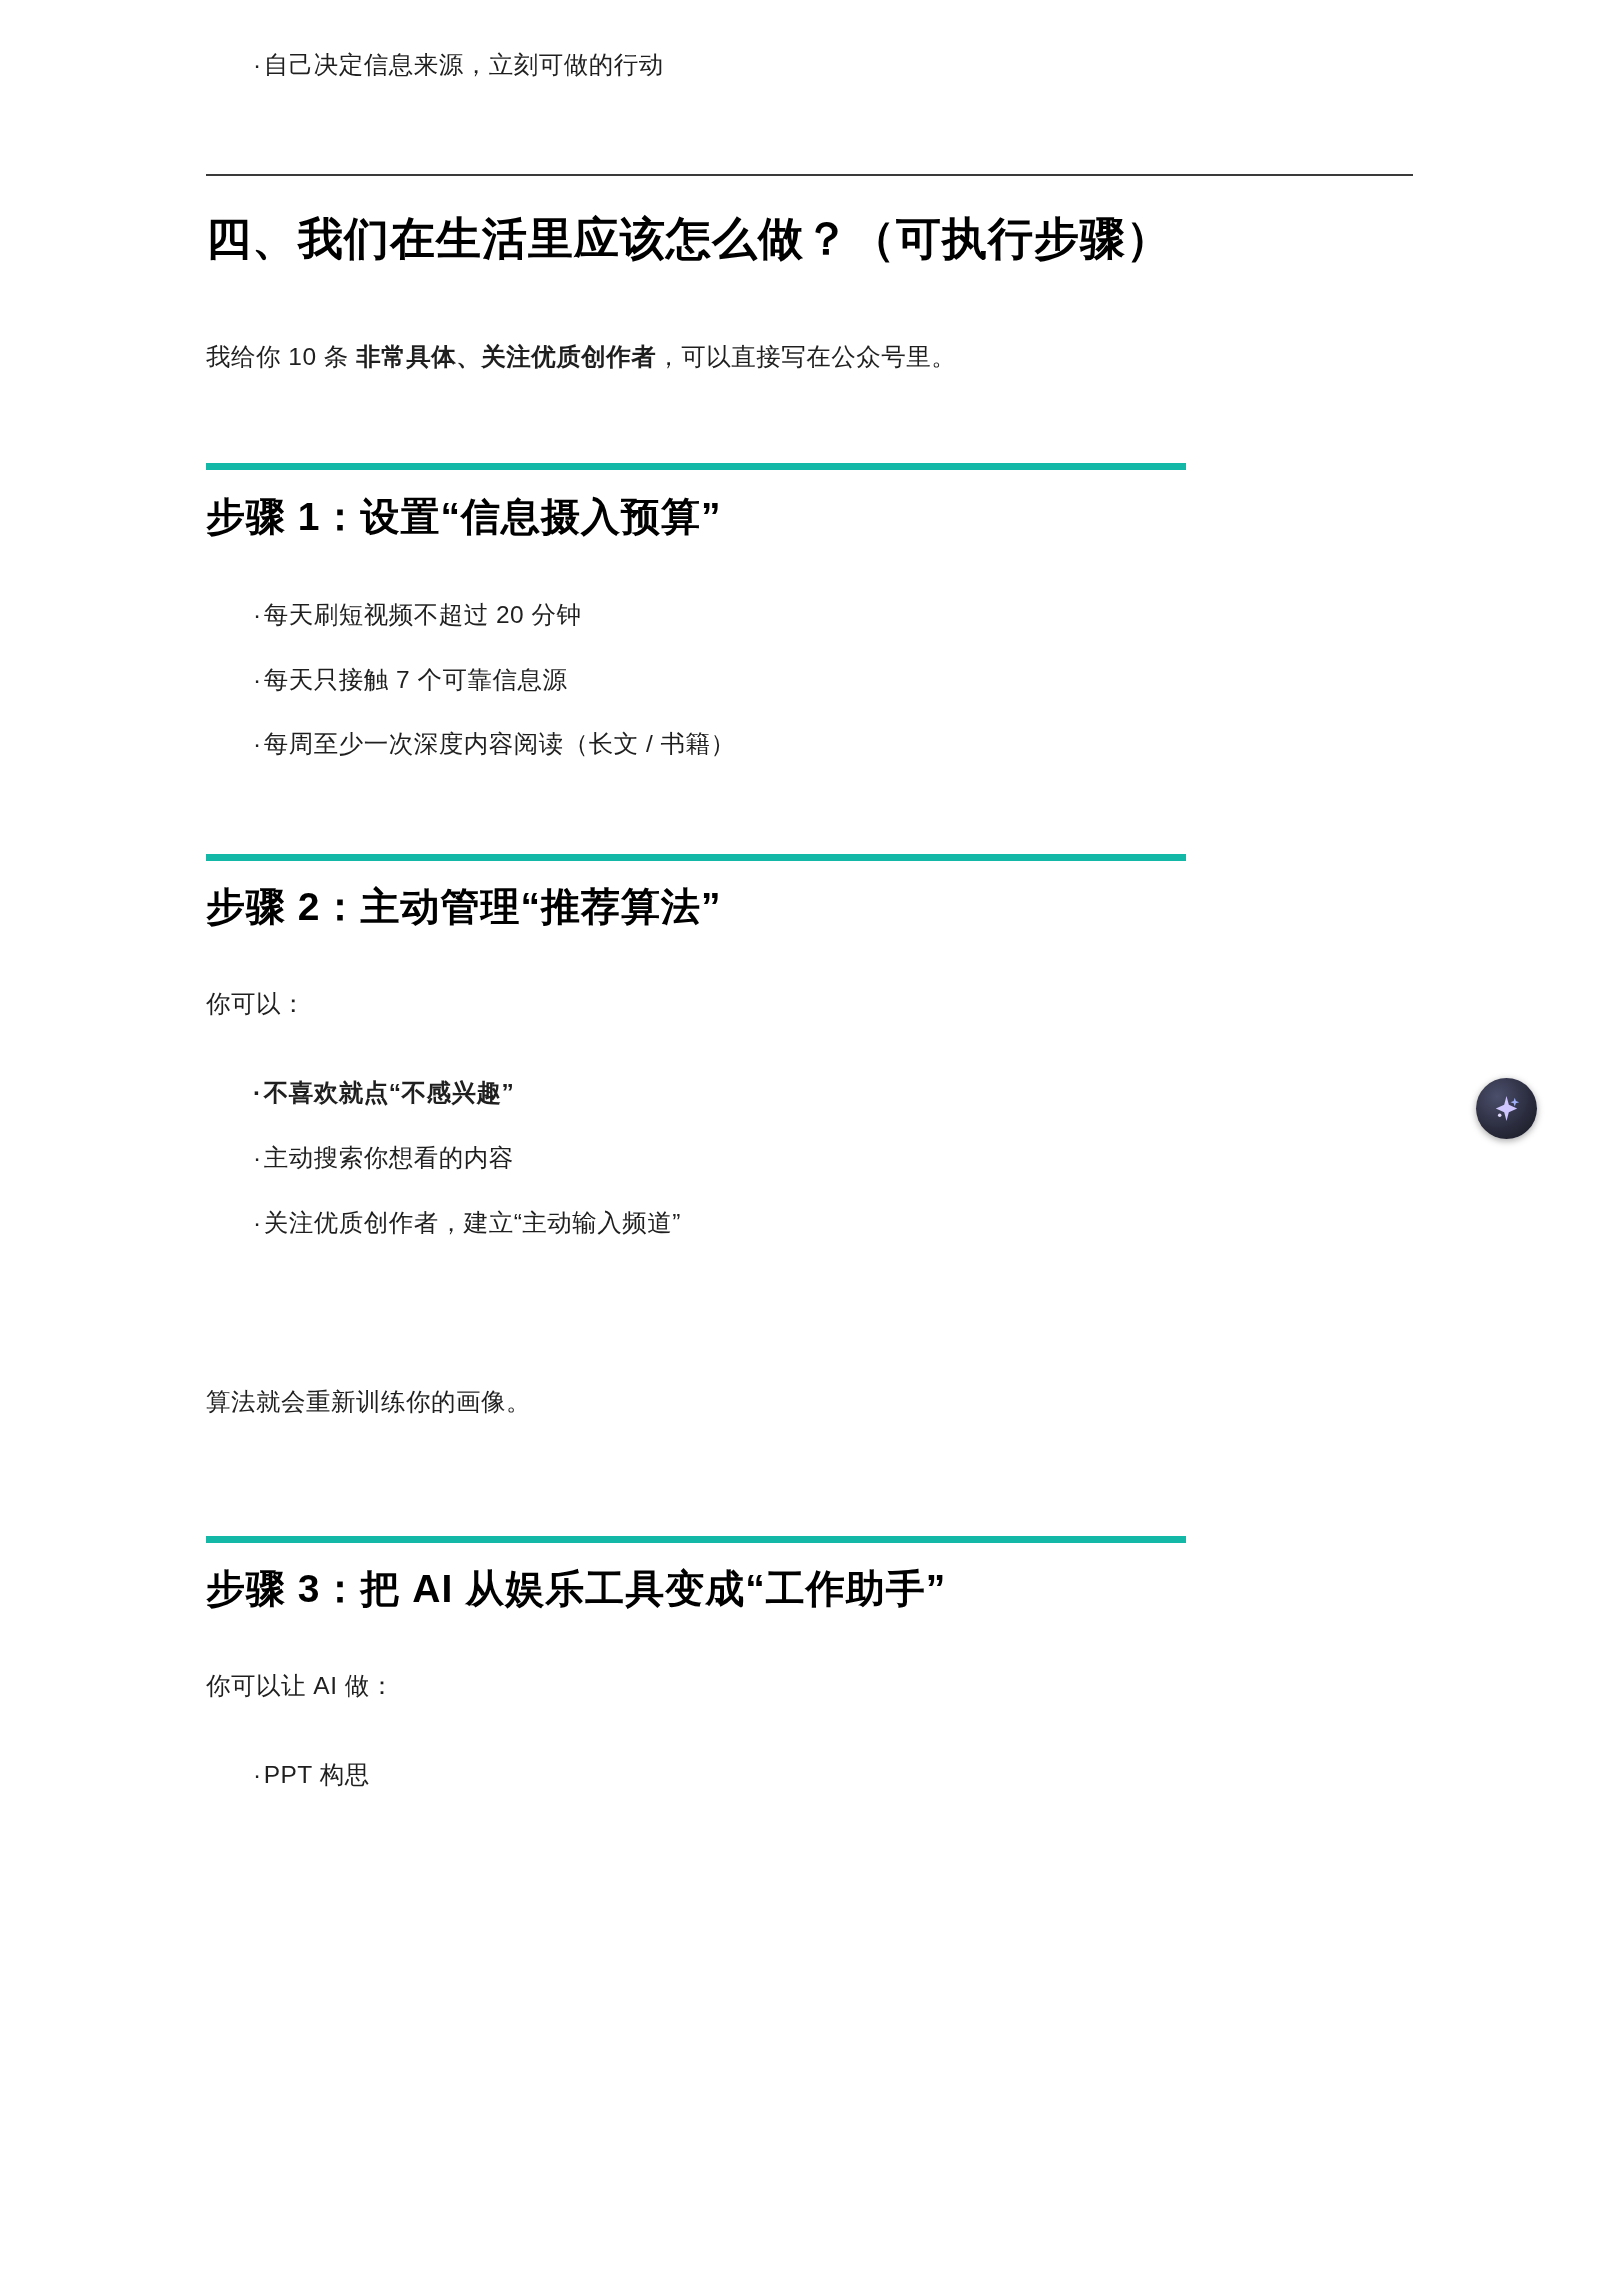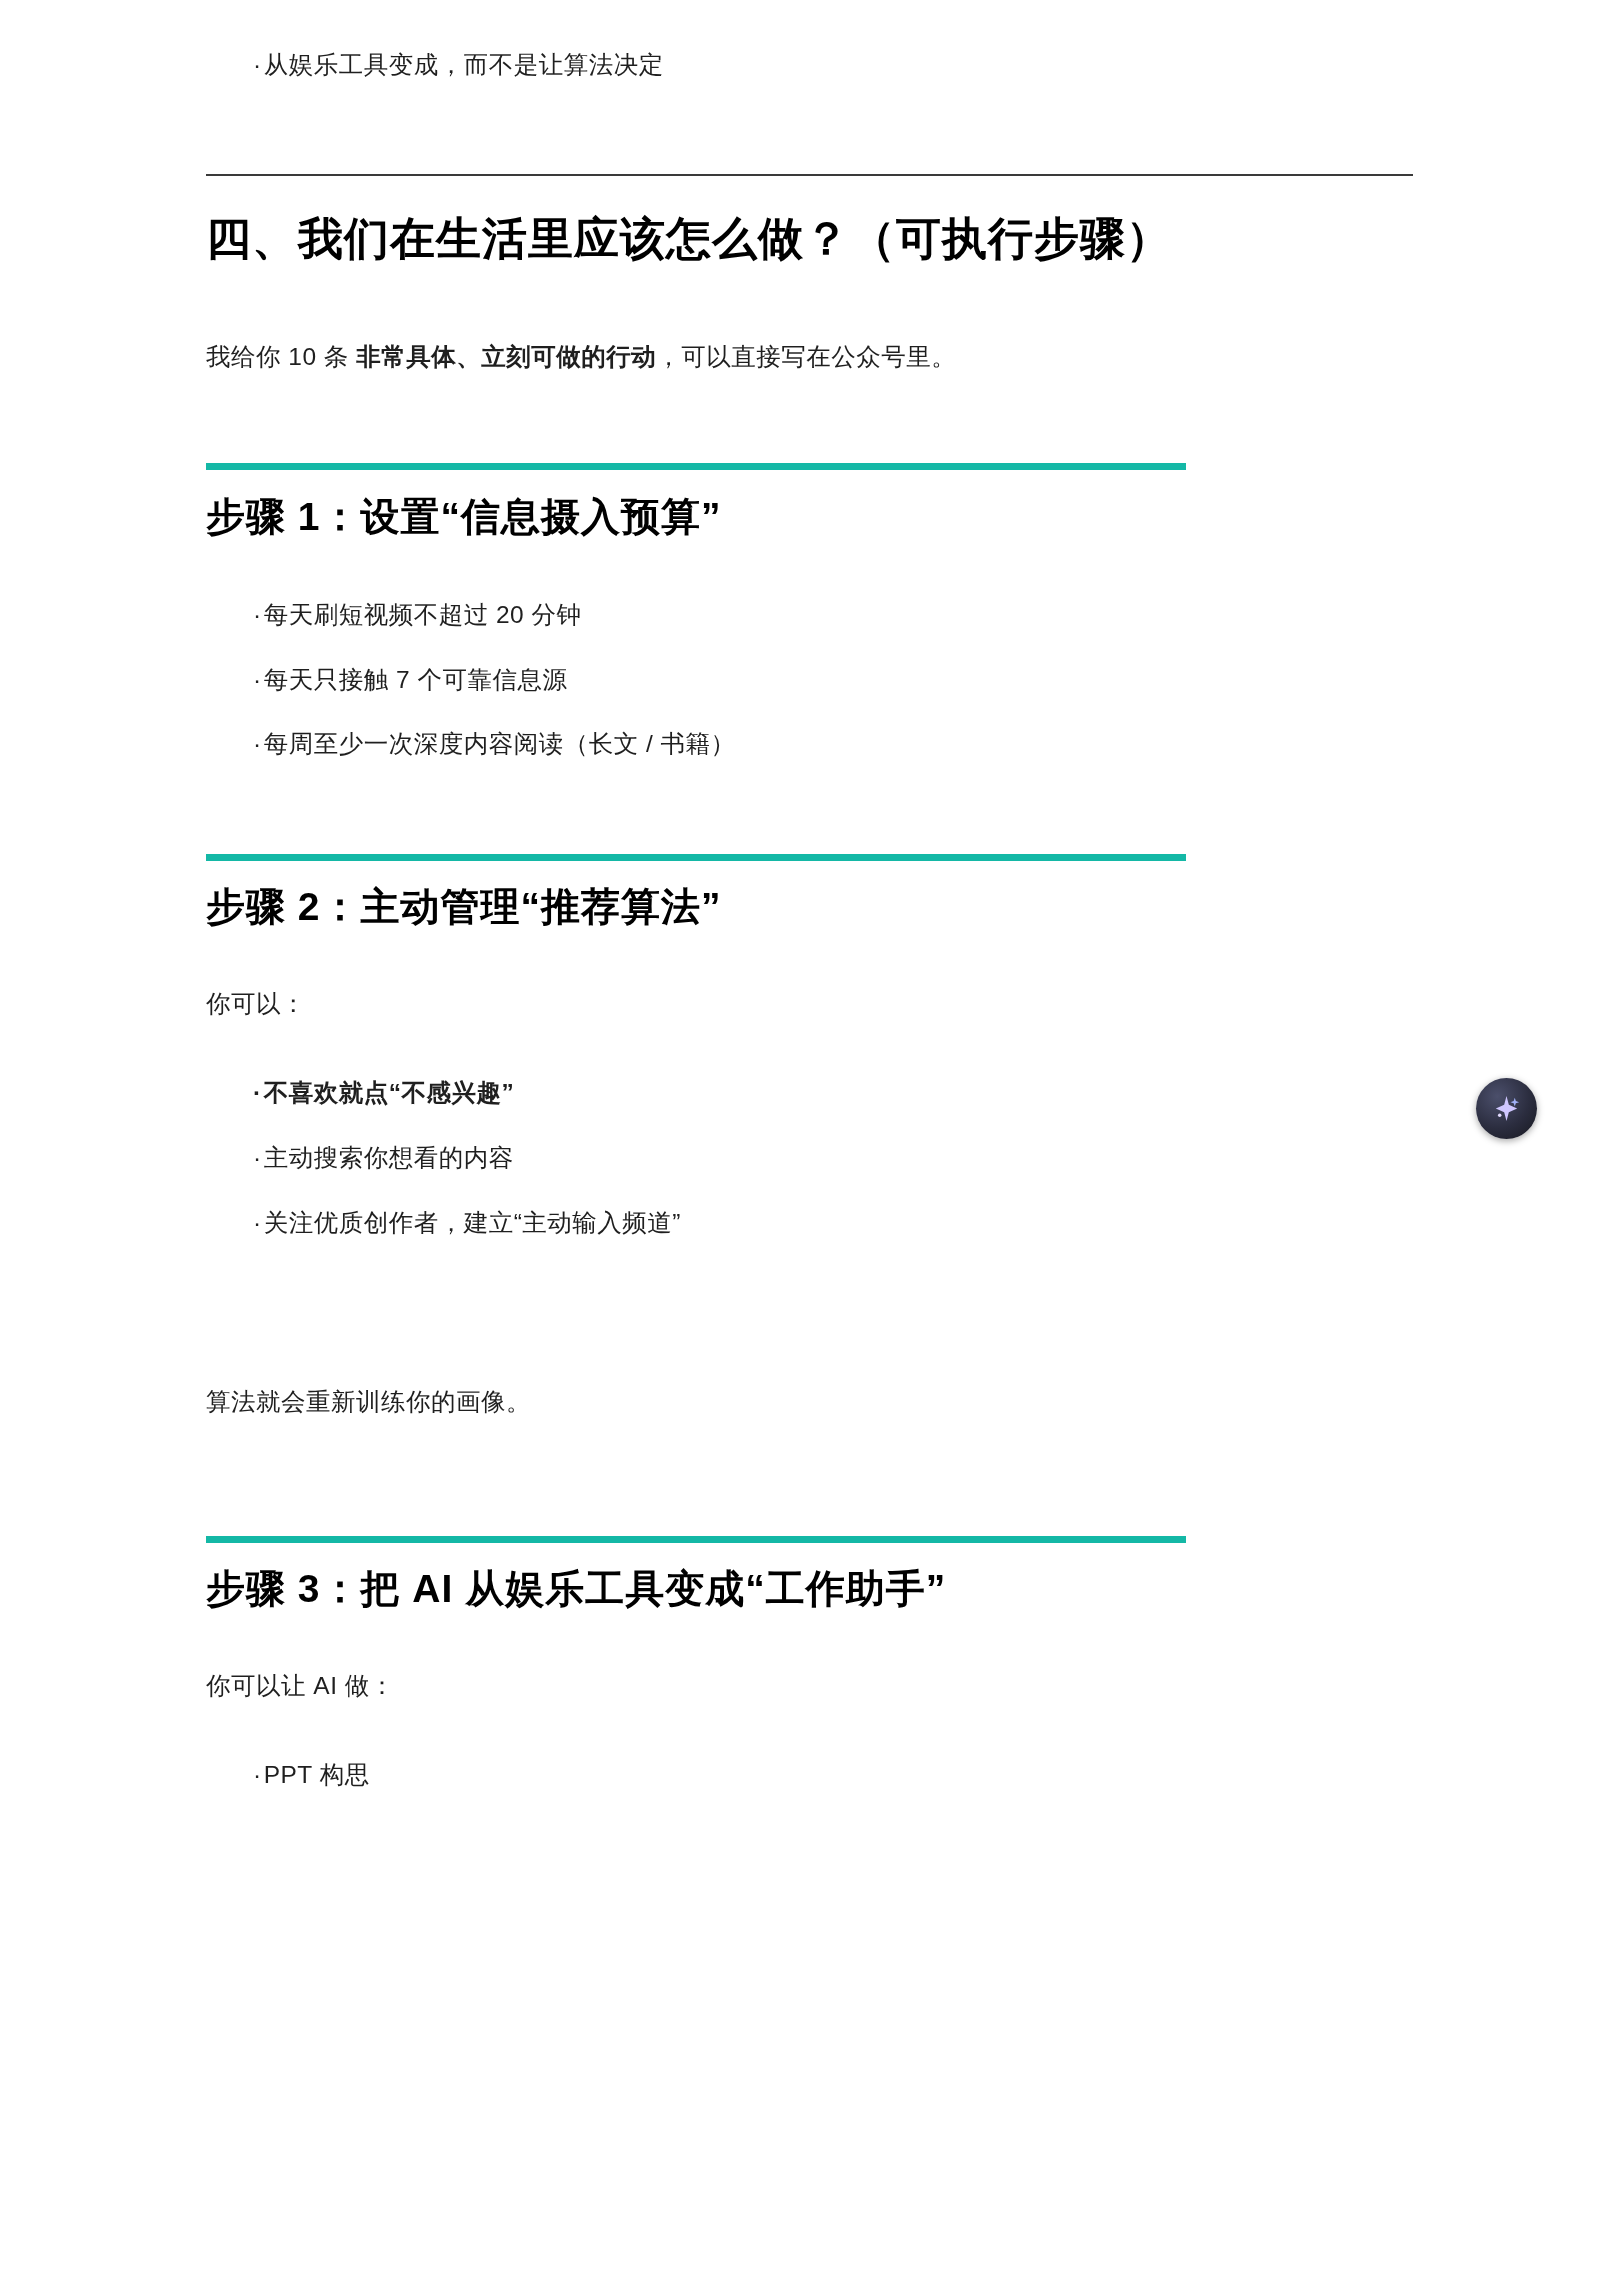--- a/index.html
+++ b/index.html
@@ -86,30 +86,30 @@
     cursor: pointer;
   }
   .orb svg { display:block; }
 </style>
 </head>
 <body>
 
 <div class="page">
 
   <div class="row-top bullet indent">
-    <span class="dot">·</span><span>从娱乐工具变成，而不是让算法决定</span>
+    <span class="dot">·</span><span>自己决定信息来源，立刻可做的行动</span>
   </div>
 
   <div class="spacer-l"></div>
 
   <h2 class="h2">四、我们在生活里应该怎么做？（可执行步骤）</h2>
 
   <div class="spacer-s"></div>
 
-  <p class="para"><span>我给你 10 条 </span><span class="strongtext">非常具体、立刻可做的行动</span><span>，可以直接写在公众号里。</span></p>
+  <p class="para"><span>我给你 10 条 </span><span class="strongtext">非常具体、关注优质创作者</span><span>，可以直接写在公众号里。</span></p>
 
   <div class="spacer-m"></div>
 
   <h3 class="h3">步骤 1：设置“信息摄入预算”</h3>
   <div class="spacer-xs"></div>
   <div class="spacer-xs"></div>
   <div class="bullet indent"><span class="dot">·</span><span>每天刷短视频不超过 20 分钟</span></div>
   <div class="spacer-xs"></div>
   <div class="bullet indent"><span class="dot">·</span><span>每天只接触 7 个可靠信息源</span></div>
   <div class="spacer-xs"></div>

